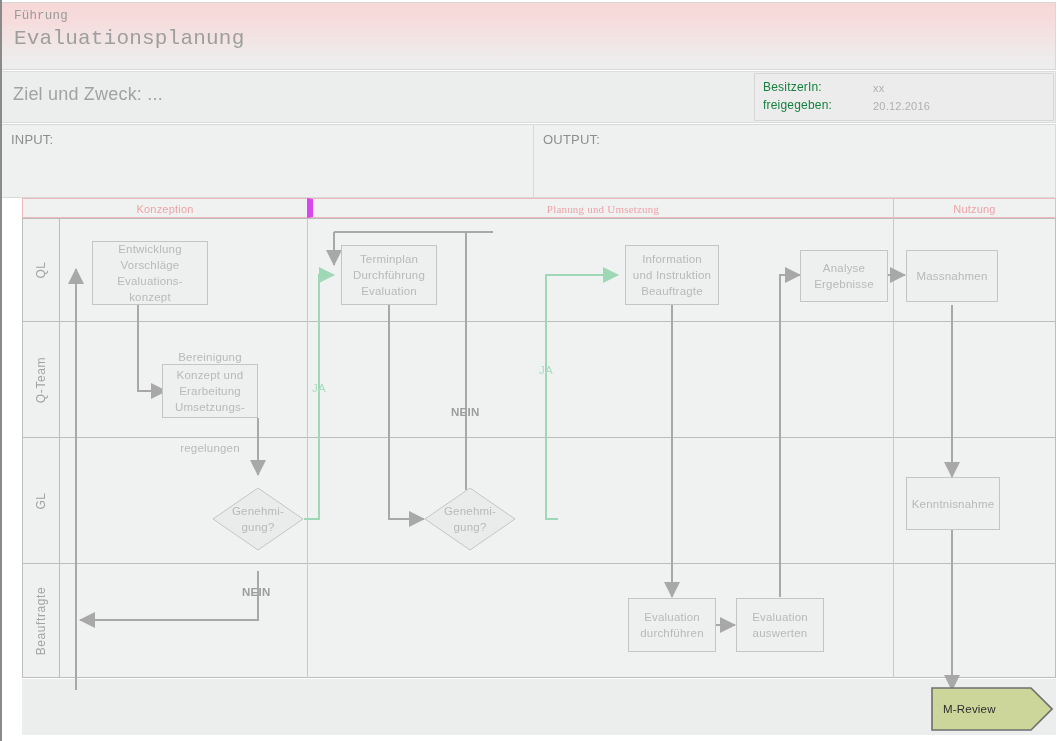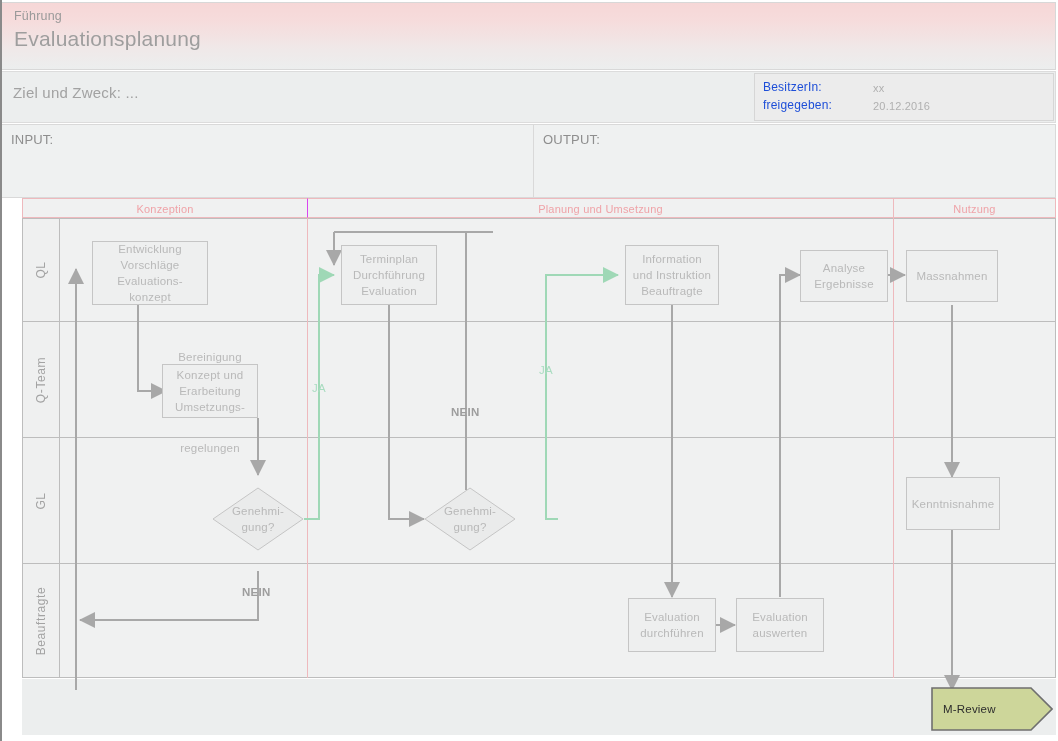--- a/index.html
+++ b/index.html
@@ -6,48 +6,48 @@
   body{font-family:"Liberation Sans","DejaVu Sans",sans-serif;}
   #page{position:relative;width:1058px;height:741px;overflow:hidden;background:#ffffff;}
 
   
   .frame{position:absolute;left:0;top:0;width:1058px;height:741px;box-sizing:border-box;
          border-left:2px solid #8a8a8a;}
 
   
   .hdr{position:absolute;left:2px;top:2px;width:1054px;height:68px;box-sizing:border-box;
        background:linear-gradient(to bottom,#f6d7d7 0%,#f6dcdc 28%,#efe9e9 72%,#eceeee 100%);
-       border:1px solid #d8d8d8;border-left:none;}
+       border:1px solid #d8d8d8;border-left:none;font-family:Liberation Mono, monospace;}
   .hdr-sub{position:absolute;left:12px;top:6px;font-size:12.5px;color:#9a9a9a;letter-spacing:.2px;}
   .hdr-title{position:absolute;left:12px;top:24px;font-size:21px;color:#9e9e9e;letter-spacing:.2px;}
 
   .zweck{position:absolute;left:2px;top:71px;width:1054px;height:52px;box-sizing:border-box;
          background:#eceeee;border:1px solid #dcdcdc;border-left:none;}
-  .zweck-t{position:absolute;left:11px;top:12px;font-size:15px;color:#a2a2a2;letter-spacing:.2px;}
+  .zweck-t{position:absolute;left:11px;top:12px;font-size:18px;color:#a2a2a2;letter-spacing:.2px;}
 
   .owner{position:absolute;left:754px;top:73px;width:300px;height:48px;box-sizing:border-box;
          background:#ececec;border:1px solid #d6d6d6;}
-  .owner .lbl{position:absolute;font-size:12px;color:#1d4ed8;letter-spacing:.2px;}
+  .owner .lbl{position:absolute;font-size:12px;color:#15803d;letter-spacing:.2px;}
   .owner .val{position:absolute;font-size:11px;color:#b0b0b0;letter-spacing:.2px;}
   .ow-l1{left:8px;top:6px;} .ow-l2{left:8px;top:24px;}
   .ow-v1{left:118px;top:8px;} .ow-v2{left:118px;top:26px;}
 
   
   .io{position:absolute;top:124px;height:74px;box-sizing:border-box;background:#eff1f1;
       border:1px solid #d9d9d9;}
   .io-in{left:2px;width:532px;border-left:none;}
   .io-out{left:533px;width:523px;}
   .io-lbl{position:absolute;left:9px;top:7px;font-size:13px;color:#8e8e8e;letter-spacing:.2px;}
 
   
   .phase{position:absolute;top:198px;height:20px;box-sizing:border-box;background:#f0f1f1;
          border-top:1px solid #eeb9bd;border-bottom:1px solid #eeb9bd;
          color:#efa3a8;font-size:11px;text-align:center;line-height:20px;letter-spacing:.2px;}
   .ph1{left:22px;width:285px;border-left:1px solid #eeb9bd;}
-  .ph2{left:307px;width:586px;border-left:1px solid #d946ef;}
+  .ph2{left:307px;width:586px;border-left:6px solid #d946ef;font-family:Liberation Serif, serif;}
   .ph3{left:893px;width:163px;border-left:1px solid #eeb9bd;border-right:1px solid #eeb9bd;}
 
   
   .lane{position:absolute;left:22px;width:1034px;box-sizing:border-box;background:#f0f1f1;
         border-bottom:1px solid #bdbdbd;border-right:1px solid #bdbdbd;}
   .lane-hd{position:absolute;left:22px;width:38px;box-sizing:border-box;background:#eff0f0;
            border-right:1px solid #bdbdbd;}
   .lane-hd span{position:absolute;left:50%;top:50%;transform:translate(-50%,-50%) rotate(-90deg);
                 white-space:nowrap;font-size:12px;color:#a3a3a3;letter-spacing:.6px;}
   .lane-outer{position:absolute;left:22px;top:218px;width:1034px;height:460px;box-sizing:border-box;

